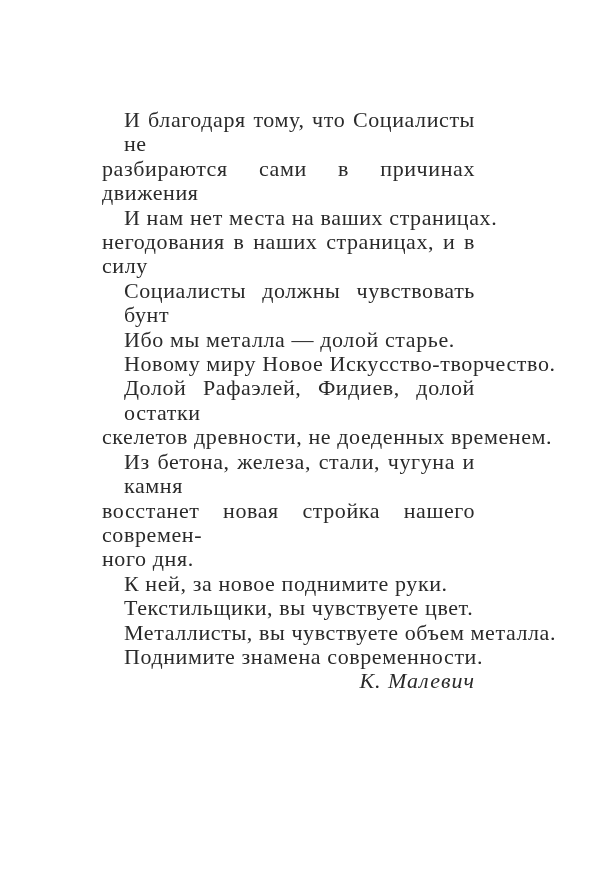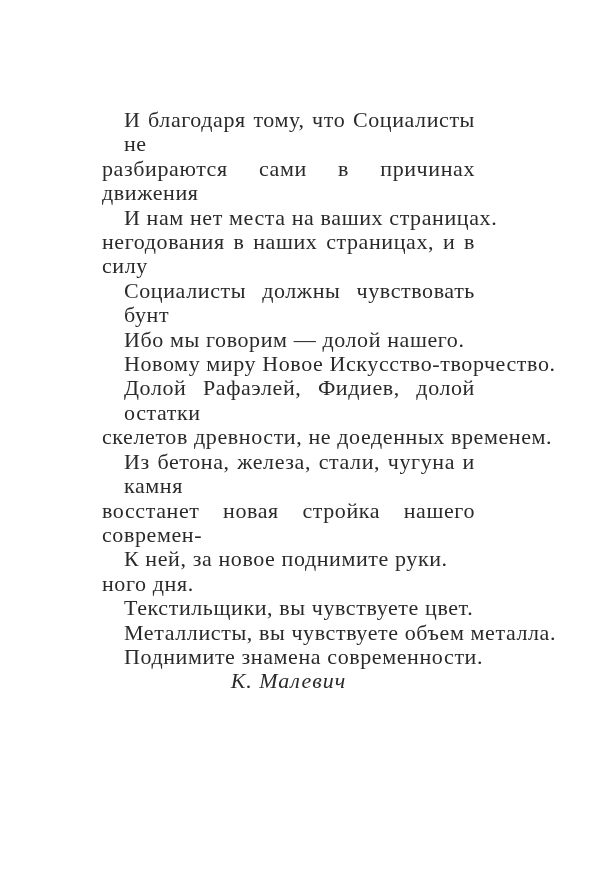--- a/index.html
+++ b/index.html
@@ -13,41 +13,41 @@
       font-size: 22px;
       line-height: 24.4px;
       color: #2a2a2a;
       letter-spacing: 0.6px;
     }
     .line { display: block; white-space: nowrap; }
     .jline { display: block; text-align: justify; text-align-last: justify; white-space: normal; }
     .indent { padding-left: 22px; }
     .signature {
       display: block;
-      text-align: center;
+      text-align: right;
       font-style: italic;
       letter-spacing: 1px;
     }
   </style>
 </head>
 <body>
 
 <div class="page">
   <div id="lines">
       <span class="jline indent">И благодаря тому, что Социалисты не</span>
       <span class="jline">разбираются сами в причинах движения</span>
       <span class="line indent">И нам нет места на ваших страницах.</span>
       <span class="jline">негодования в наших страницах, и в силу</span>
       <span class="jline indent">Социалисты должны чувствовать бунт</span>
-      <span class="line indent">Ибо мы говорим — долой нашего.</span>
+      <span class="line indent">Ибо мы металла — долой старье.</span>
       <span class="line indent">Новому миру Новое Искусство-творчество.</span>
       <span class="jline indent">Долой Рафаэлей, Фидиев, долой остатки</span>
       <span class="line">скелетов древности, не доеденных временем.</span>
       <span class="jline indent">Из бетона, железа, стали, чугуна и камня</span>
       <span class="jline">восстанет новая стройка нашего современ-</span>
+      <span class="line">ного дня.</span>
       <span class="line indent">К ней, за новое поднимите руки.</span>
-      <span class="line">ного дня.</span>
       <span class="line indent">Текстильщики, вы чувствуете цвет.</span>
       <span class="line indent">Металлисты, вы чувствуете объем металла.</span>
       <span class="line indent">Поднимите знамена современности.</span>
     </div>
   <span class="signature">К. Малевич</span>
 </div>
 
 </body></html>

